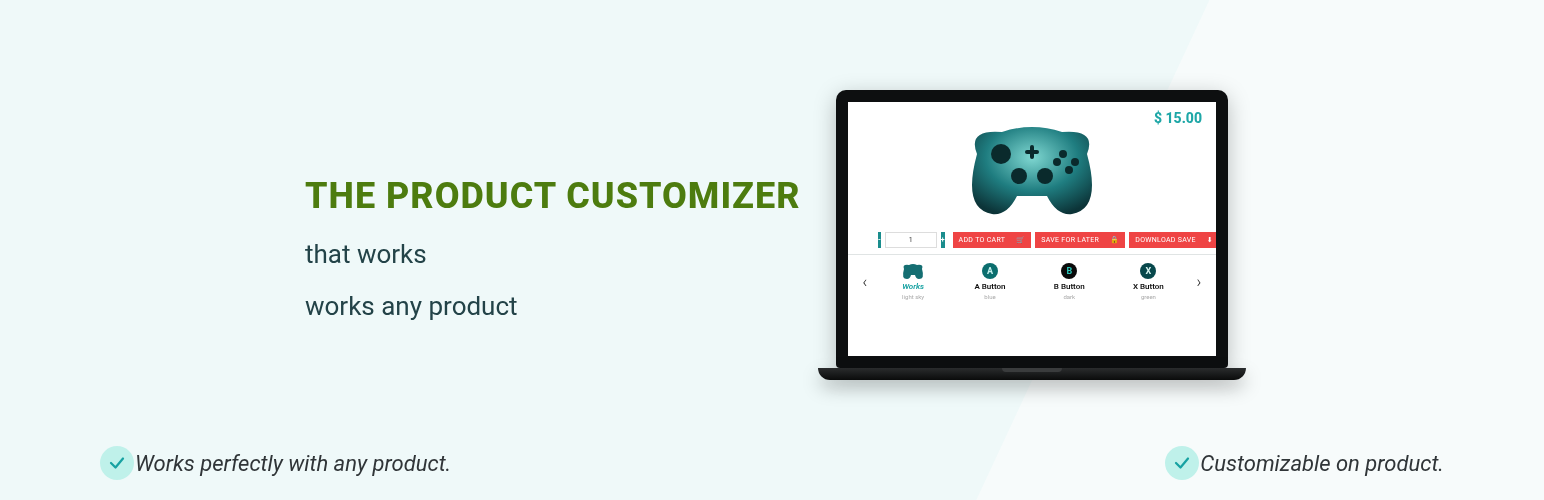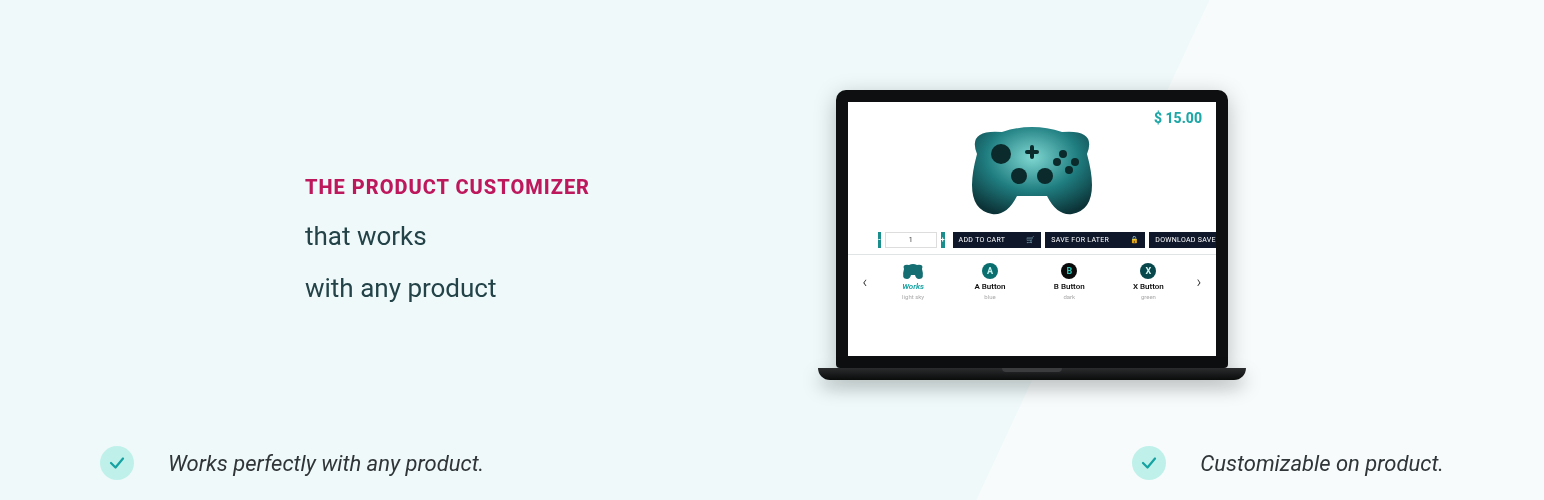--- a/index.html
+++ b/index.html
@@ -19,25 +19,25 @@
     pointer-events: none;
   }
 
   
   .headline {
     position: absolute;
     left: 305px; top: 175px;
     color: #0f3a3f;
   }
   .headline .h1 {
-    font-size: 20px;
+    font-size: 36px;
     font-weight: 800;
     letter-spacing: 1px;
     text-transform: uppercase;
-    color: #be185d;
+    color: #4d7c0f;
   }
   .headline .line2 {
     margin-top: 22px;
     font-size: 26px;
     font-weight: 400;
     color: #234348;
     display: flex; align-items: flex-start; gap: 10px;
   }
   .headline .script {
     font-family: "Brush Script MT", "Segoe Script", cursive;
@@ -57,21 +57,21 @@
   .features {
     position: absolute;
     left: 0; right: 0;
     bottom: 20px;
     display: flex;
     padding: 0 100px;
     justify-content: space-between;
     align-items: center;
   }
   .feature {
-    display: flex; align-items: center; gap: 34px;
+    display: flex; align-items: center; gap: 1px;
     font-style: italic;
     font-size: 22px;
     color: #303538;
   }
   .check-badge {
     width: 34px; height: 34px; border-radius: 50%;
     background: #bff1ea;
     display: flex; align-items: center; justify-content: center;
     flex-shrink: 0;
   }
@@ -131,22 +131,22 @@
   }
   .qty-btn {
     width: 16px; background:#1a8d8d; color:#fff; display:flex;align-items:center;justify-content:center;
     font-weight:700;
   }
   .qty-field {
     flex: 0 0 52px; background:#fff; border:1px solid #ddd;
     display:flex;align-items:center;justify-content:center; color:#333;
   }
   .act-btn {
-    background:#0f172a; color:#fff; padding:0 6px;
-    display:flex; align-items:center; gap:21px; white-space:nowrap;
+    background:#ef4444; color:#fff; padding:0 6px;
+    display:flex; align-items:center; gap:11px; white-space:nowrap;
     letter-spacing:.3px;
   }
   .act-btn .ico{font-size:7px;}
 
   .divider {
     position:absolute; left:0; right:0; top:152px;
     border-top:1px solid #e0e4e4;
   }
 
   .option-row {
@@ -183,21 +183,21 @@
 </head>
 <body>
 
 <div class="diag"></div>
 
 <div class="headline">
   <div class="h1">THE PRODUCT CUSTOMIZER</div>
   <div class="line2">
     <span>that works</span>
   </div>
-  <div class="line3">with any product</div>
+  <div class="line3">works any product</div>
 </div>
 
 <div class="laptop">
   <div class="screen-bezel">
     <div class="screen">
 
       <div class="price">$ 15.00</div>
 
       <div class="product-img">
         <svg viewBox="0 0 170 110">

